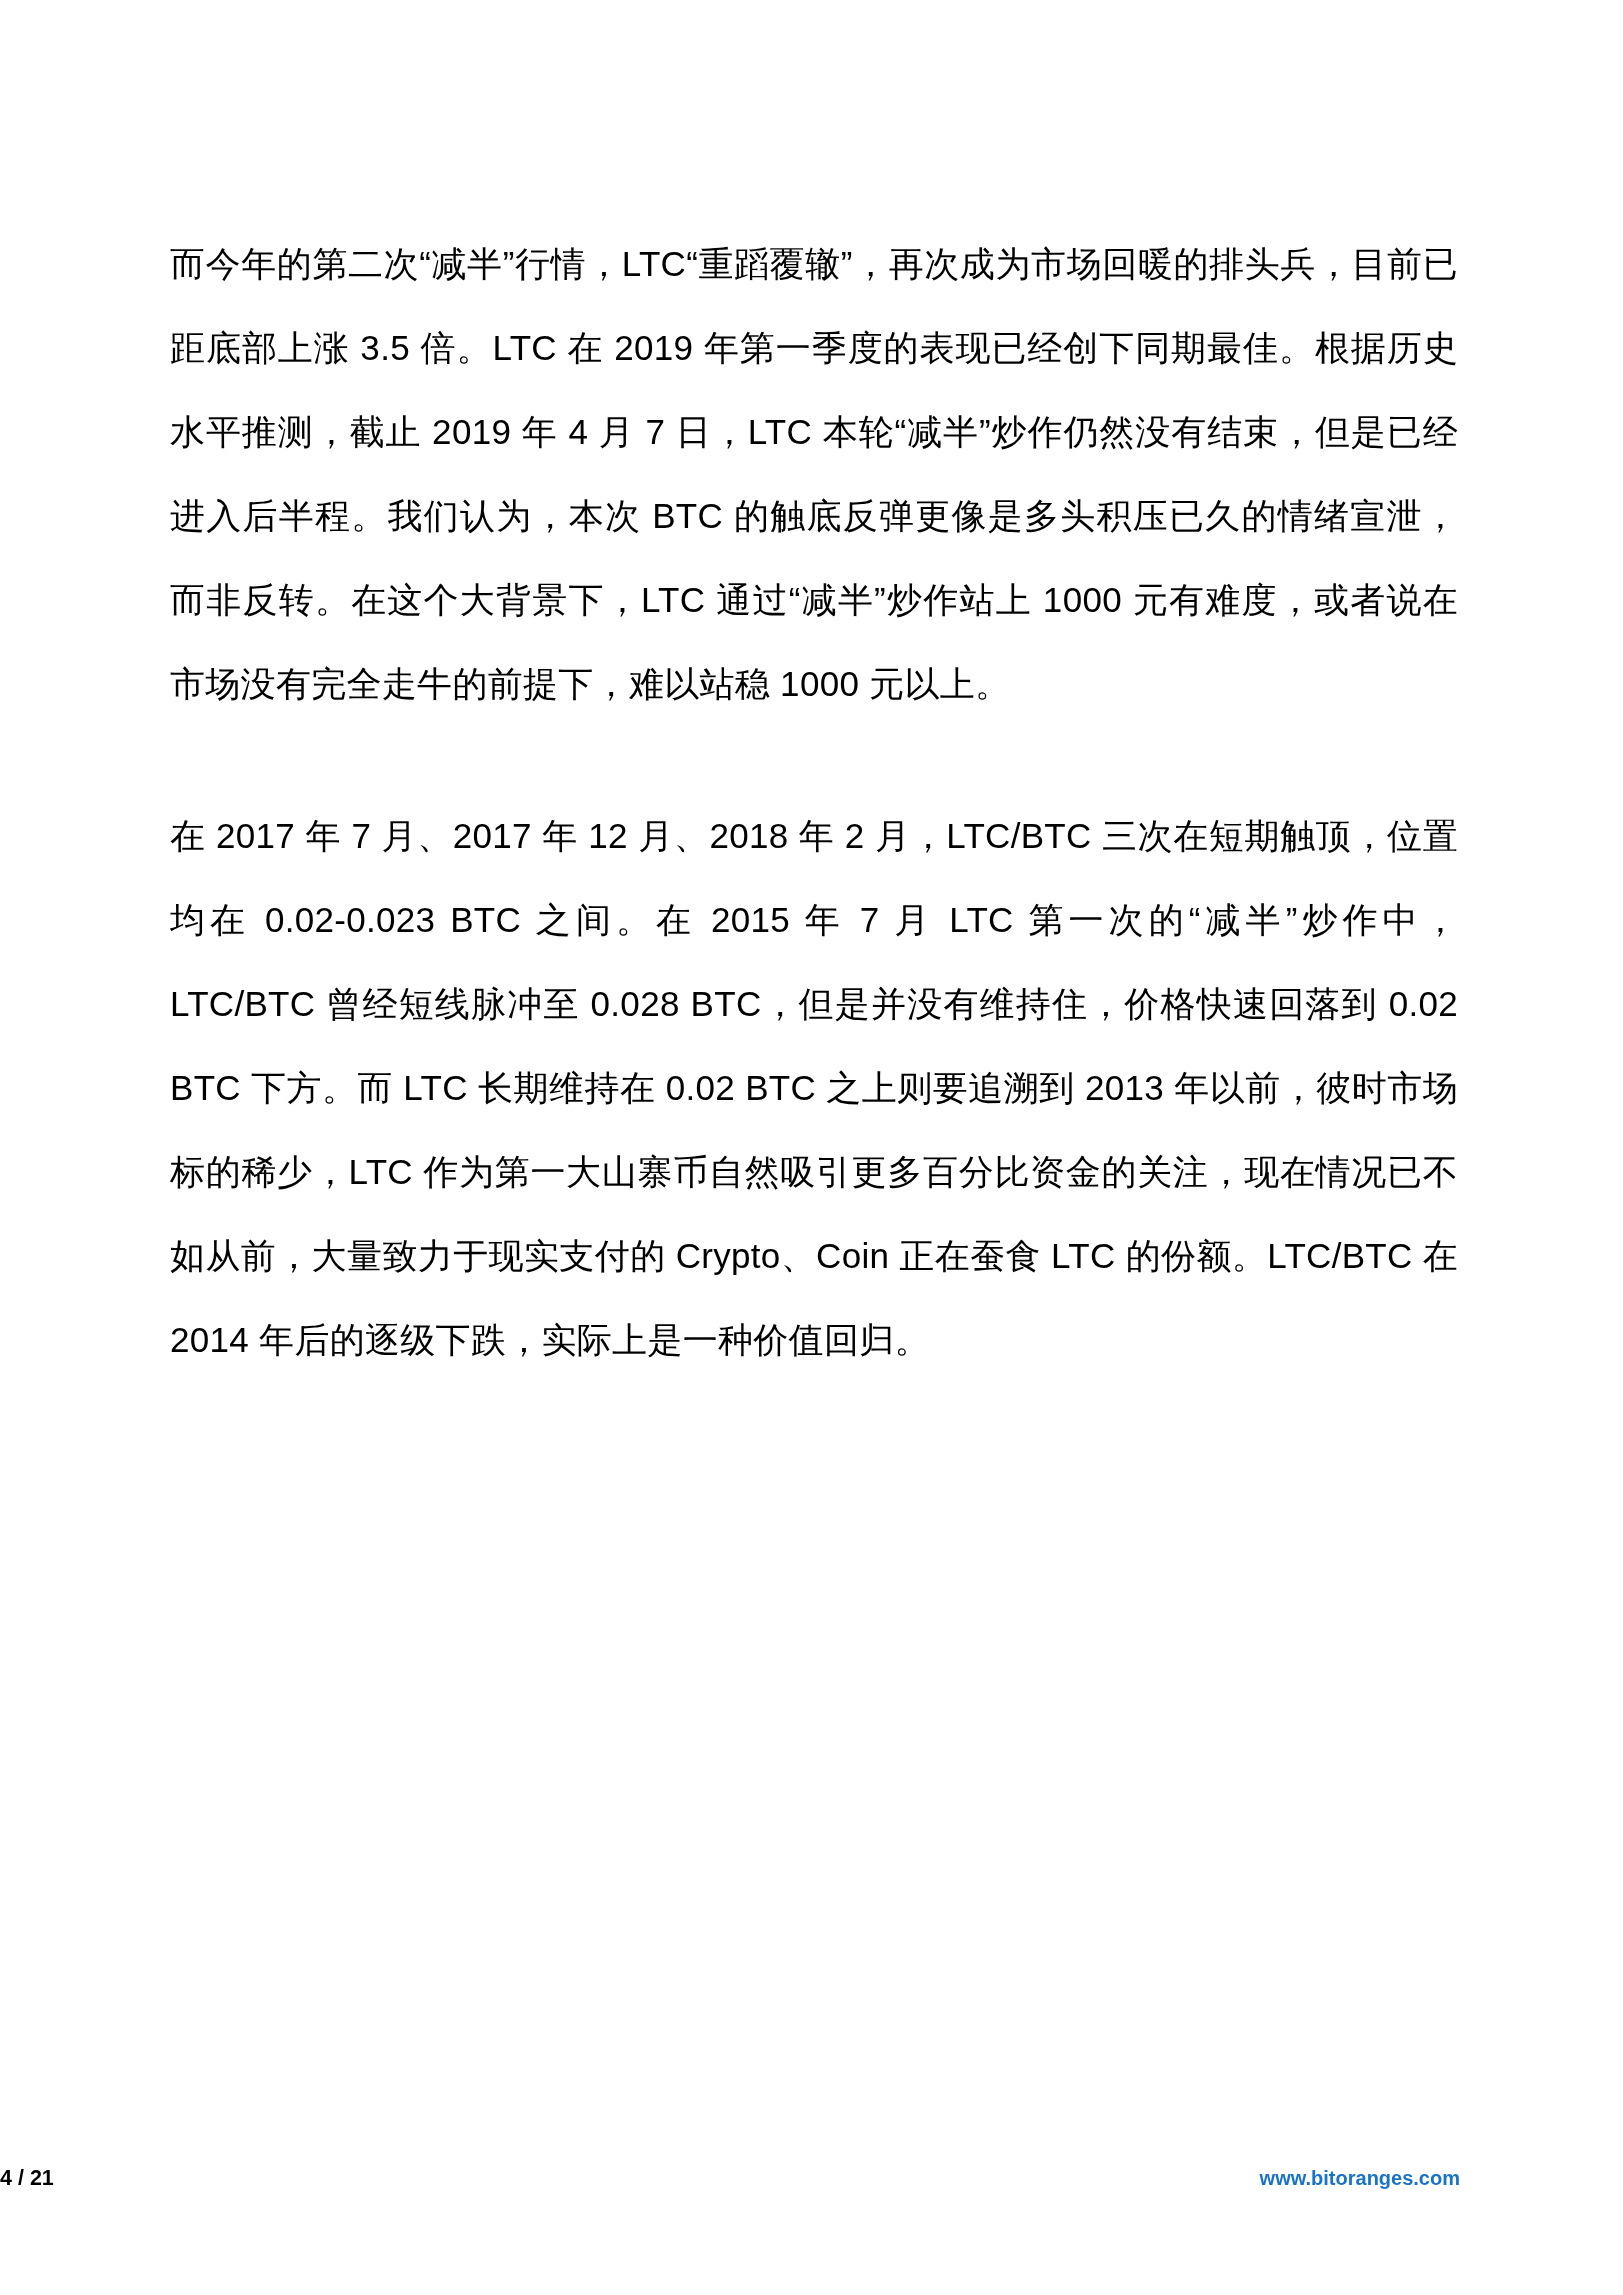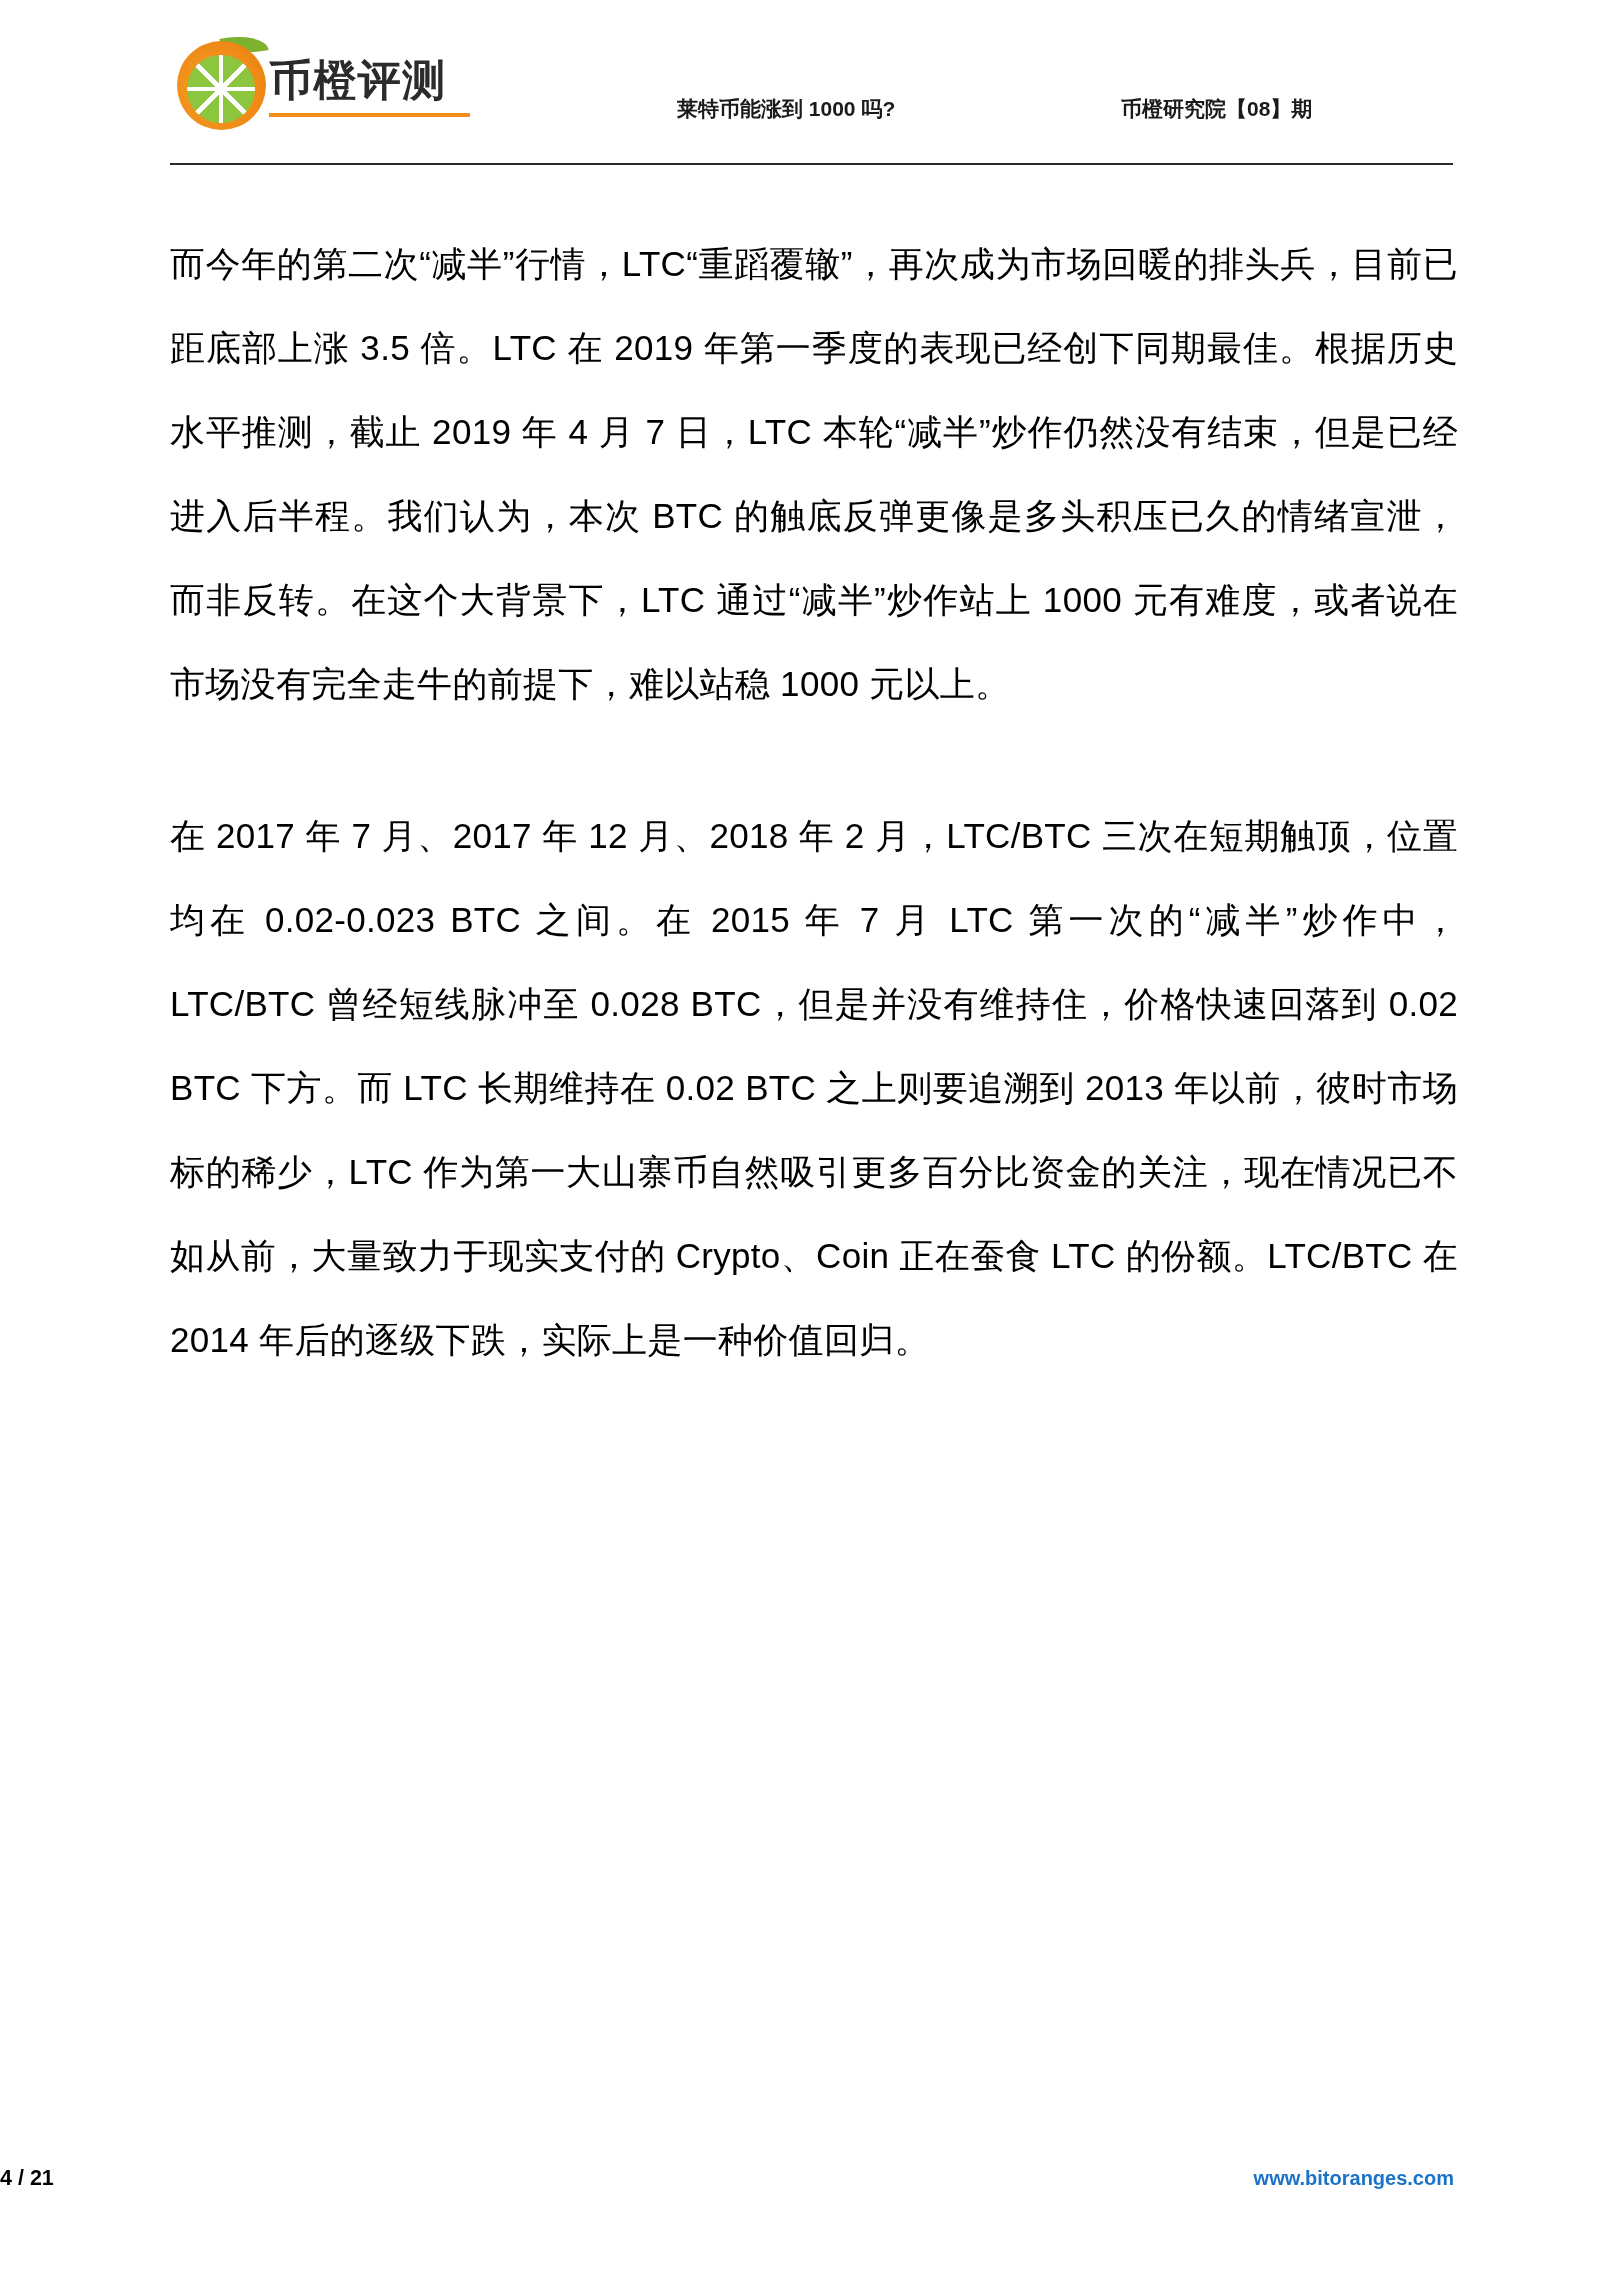--- a/index.html
+++ b/index.html
@@ -159,47 +159,32 @@
     position: absolute;
     left: 0;
     top: 0;
     width: 1624px;
     font-size: 21.5px;
     font-weight: bold;
     color: #000000;
   }
   .footer-url {
     position: absolute;
-    right: 170px;
+    right: 164px;
     top: 1.4px;
     font-size: 20px;
     color: #1a73c8;
     font-weight: bold;
   }
 </style>
 </head>
 <body>
 
 <div class="page">
 
-  <div class="header">
-    <div class="header-inner">
-      <div class="logo">
-        <div class="logo-leaf"></div>
-        <div class="logo-orange">
-          <div class="seg"></div>
-        </div>
-        <div class="logo-text">币橙评测</div>
-        <div class="logo-underline"></div>
-      </div>
-      <div class="header-center">莱特币能涨到 1000 吗?</div>
-      <div class="header-right">币橙研究院【08】期</div>
-    </div>
-    <div class="header-rule"></div>
-  </div>
 
   <div class="content">
     <p class="para">而今年的第二次“减半”行情，LTC“重蹈覆辙”，再次成为市场回暖的排头兵，目前已距底部上涨 3.5 倍。LTC 在 2019 年第一季度的表现已经创下同期最佳。根据历史水平推测，截止 2019 年 4 月 7 日，LTC 本轮“减半”炒作仍然没有结束，但是已经进入后半程。我们认为，本次 BTC 的触底反弹更像是多头积压已久的情绪宣泄，而非反转。在这个大背景下，LTC 通过“减半”炒作站上 1000 元有难度，或者说在市场没有完全走牛的前提下，难以站稳 1000 元以上。</p>
     <p class="para">在 2017 年 7 月、2017 年 12 月、2018 年 2 月，LTC/BTC 三次在短期触顶，位置均在 0.02-0.023 BTC 之间。在 2015 年 7 月 LTC 第一次的“减半”炒作中，LTC/BTC 曾经短线脉冲至 0.028 BTC，但是并没有维持住，价格快速回落到 0.02 BTC 下方。而 LTC 长期维持在 0.02 BTC 之上则要追溯到 2013 年以前，彼时市场标的稀少，LTC 作为第一大山寨币自然吸引更多百分比资金的关注，现在情况已不如从前，大量致力于现实支付的 Crypto、Coin 正在蚕食 LTC 的份额。LTC/BTC 在 2014 年后的逐级下跌，实际上是一种价值回归。</p>
   </div>
 
   <div class="footer">
     <div class="footer-page">4 / 21</div>
     <div class="footer-url">www.bitoranges.com</div>
   </div>

